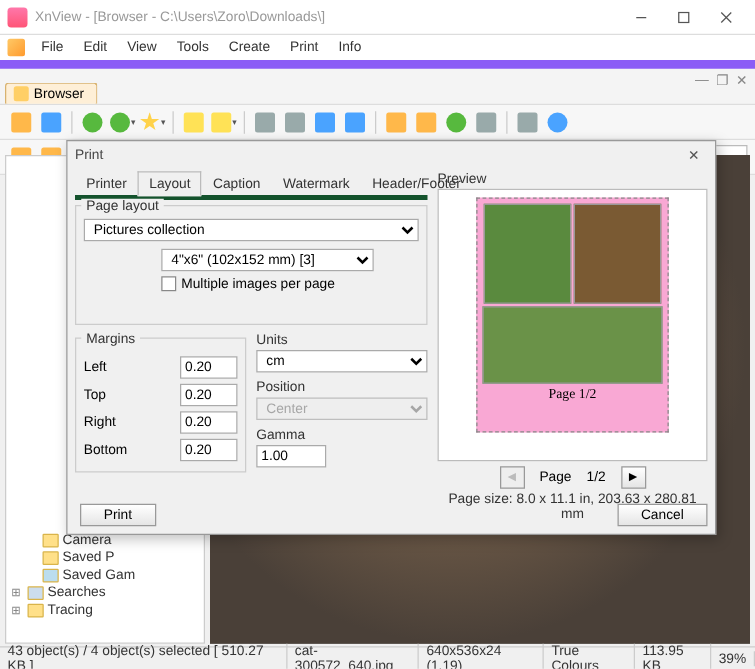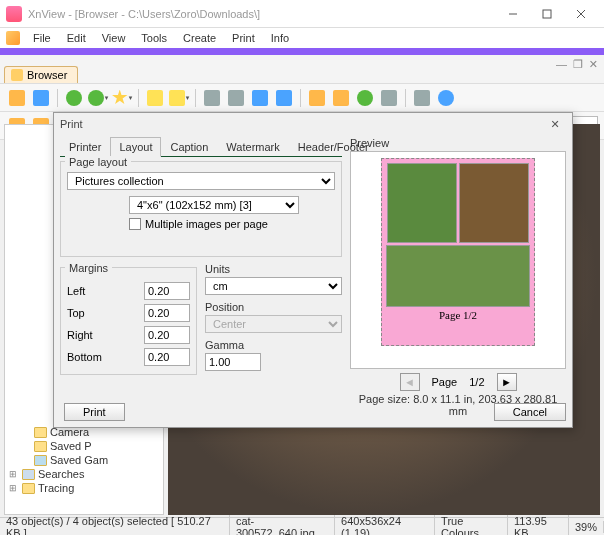--- a/index.html
+++ b/index.html
@@ -50,21 +50,21 @@
 
 .dialog { position: absolute; left: 53px; top: 112px; width: 520px; height: 316px; background: #f0f0f0; border: 1px solid #999; box-shadow: 2px 3px 10px rgba(0,0,0,0.25); }
 .dlg-title { height: 22px; display: flex; align-items: center; padding: 0 6px; color: #444; }
 .dlg-title .spacer { flex: 1; }
 .dlg-close { width: 22px; height: 18px; display:flex; align-items:center; justify-content:center; color:#555; }
 
 .dlg-body { display: flex; height: calc(100% - 22px); }
 .dlg-left { width: 294px; padding: 2px 6px 6px 6px; }
 .dlg-right { flex: 1; padding: 2px 6px 6px 2px; position: relative; }
 
-.tabs { display: flex; border-bottom: 1px solid #14532d; }
+.tabs { display: flex; border-bottom: 4px solid #14532d; }
 .tab { padding: 3px 8px; border: 1px solid transparent; color: #333; background: transparent; margin-bottom:-1px;}
 .tab.active { background: #f0f0f0; border: 1px solid #bbb; border-bottom: 1px solid #f0f0f0; }
 .group { border: 1px solid #ccc; margin-top: 4px; padding: 6px; }
 .group-title { position: relative; top: -12px; background: #f0f0f0; padding: 0 4px; display: inline-block; color: #333; margin-left: -2px;}
 .group-body { margin-top: -8px; }
 select, input[type=text] { border: 1px solid #aaa; background: #fff; height: 18px; padding: 0 3px; font-size: 11px; }
 select { width: 100%; }
 .sizesel { width: 170px; margin-left: 62px; display:block;}
 .chk-row { display: flex; align-items: center; gap: 4px; margin-top: 4px; margin-left: 62px;}
 .chk { width:12px; height:12px; border:1px solid #888; background:#fff;}

